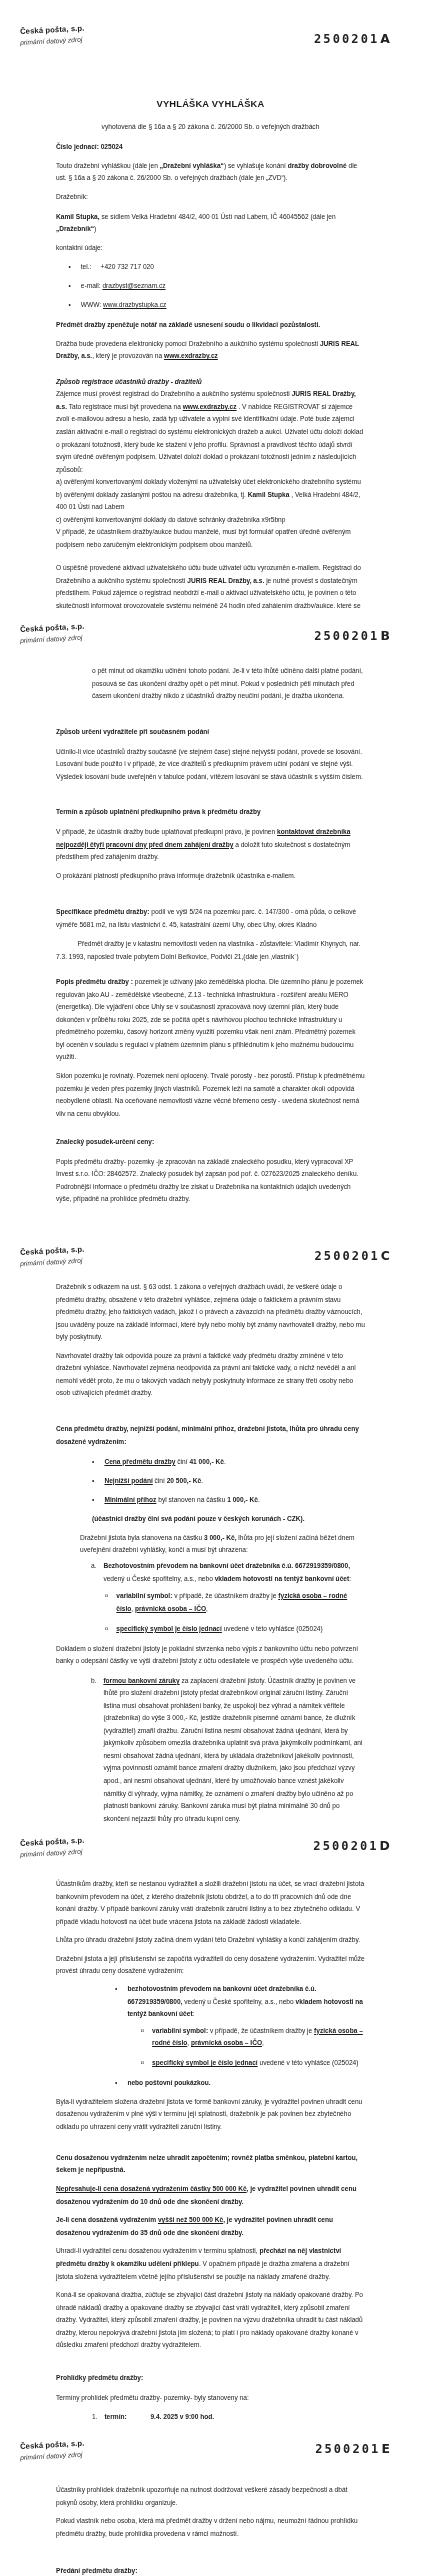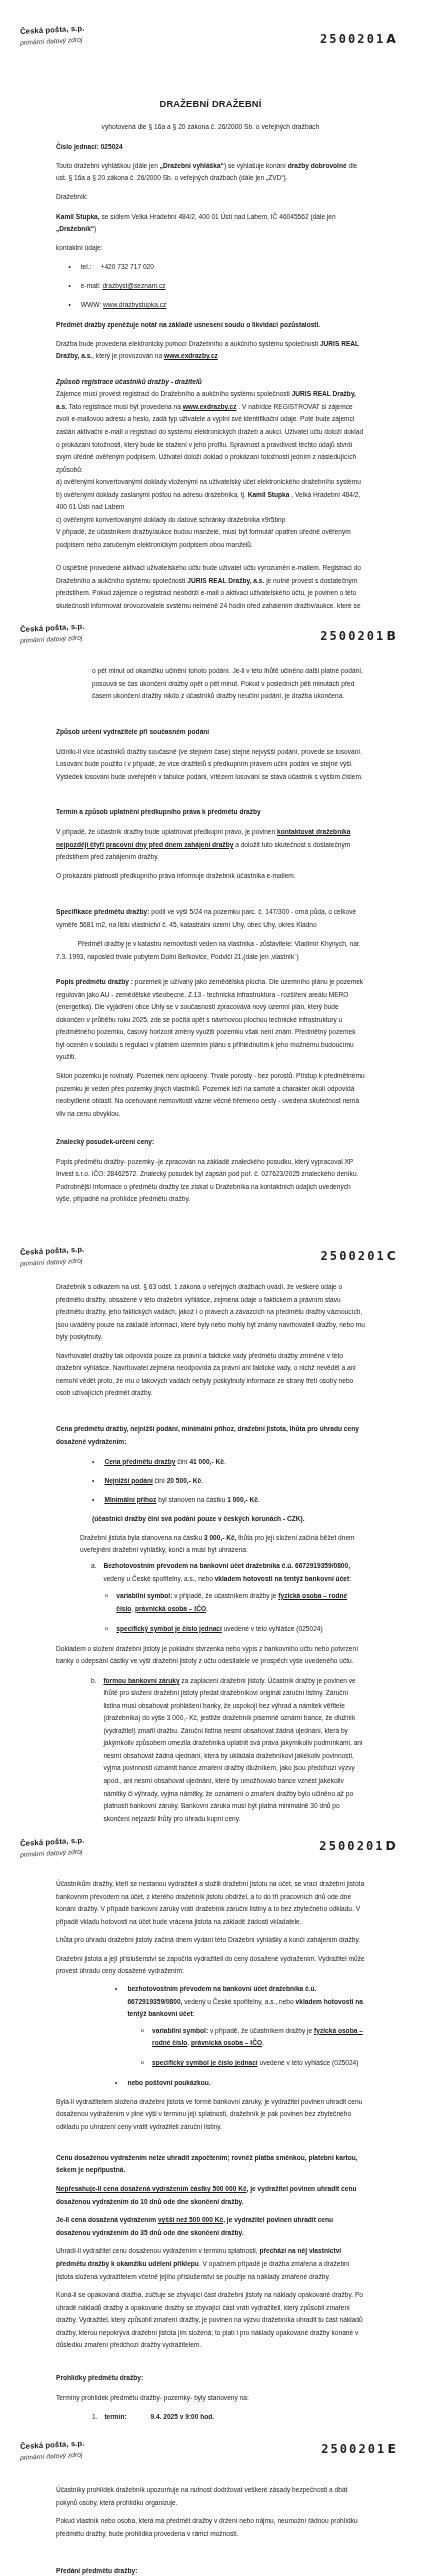--- a/index.html
+++ b/index.html
@@ -6,21 +6,21 @@
   body { width:422px; font-family:"Liberation Sans", sans-serif; color:#1a1a1a; }
   .page { position:relative; width:422px; box-sizing:border-box; padding:0 57px 0 57px; background:#fff; overflow:hidden; }
   .p1 { height:608px; }
   .p2 { height:623px; }
   .p3 { height:598px; }
   .p4 { height:603px; }
   .p5 { height:604px; }
   .hdr { position:absolute; left:19.6px; top:27px; }
   .hdr .org { font-weight:bold; font-size:7.7px; transform:rotate(-3deg); transform-origin:left; letter-spacing:0.1px; }
   .hdr .src { font-style:italic; font-size:6.7px; margin-top:3.1px; transform:rotate(-3deg); transform-origin:left; color:#333; }
-  .stamp { position:absolute; right:24px; top:31px; font-family:"DejaVu Sans Mono", monospace; font-weight:bold; font-size:12px; letter-spacing:2.1px; color:#222; }
+  .stamp { position:absolute; right:30px; top:31px; font-family:"DejaVu Sans Mono", monospace; font-weight:bold; font-size:12px; letter-spacing:2.1px; color:#222; }
   .stamp .mark { font-family:"DejaVu Sans", sans-serif; font-size:12.4px; margin-left:1px; }
   .content { position:absolute; left:56px; right:57px; font-size:6.6px; line-height:1.95; }
   p { margin:0 0 6.2px 0; }
   .title { text-align:center; font-weight:bold; font-size:9.3px; margin:0 0 7.2px 0; letter-spacing:0.2px; }
   .subtitle { text-align:center; font-size:6.7px; margin-bottom:7.2px; }
   b { font-weight:bold; }
   u { text-decoration:underline; }
   .h-it { font-style:italic; font-weight:bold; margin:0; }
   .h { font-weight:bold; margin:12.4px 0 7.2px 0; }
   .tight { line-height:1.9; margin:0; }
@@ -44,21 +44,21 @@
 <body>
 
 <section class="page p1">
   <div class="hdr">
     <div class="org">Česká pošta, s.p.</div>
     <div class="src">primární datový zdroj</div>
   </div>
   <div class="stamp"><span>2500201</span><span class="mark">A</span></div>
 
   <div class="content" style="top:95px">
-    <div class="title">DRAŽEBNÍ DRAŽEBNÍ</div>
+    <div class="title">VYHLÁŠKA VYHLÁŠKA</div>
     <div class="subtitle">vyhotovená dle § 16a a § 20 zákona č. 26/2000 Sb. o veřejných dražbách</div>
     <p><b><span>Číslo jednací: </span><span>025024</span></b></p>
     <p><span>Touto dražební vyhláškou (dále jen </span><b>„Dražební vyhláška“</b><span>) se vyhlašuje konání </span><b>dražby dobrovolné</b><span> dle ust. § 16a a § 20 zákona č. 26/2000 Sb. o veřejných dražbách (dále jen „ZVD“).</span></p>
     <p>Dražebník:</p>
     <p><b>Kamil Stupka,</b><span> se sídlem Velká Hradební 484/2, 400 01 Ústí nad Labem, IČ 46045562 (dále jen </span><b>„Dražebník“</b><span>)</span></p>
     <p>kontaktní údaje:</p>
     <ul class="dots">
       <li><span>tel.:</span>&nbsp;&nbsp;&nbsp;&nbsp;&nbsp;<span>+420 732 717 020</span></li>
       <li><span>e-mail:</span> <a href="#">drazbyst@seznam.cz</a></li>
       <li><span>WWW:</span> <a href="#">www.drazbystupka.cz</a></li>

